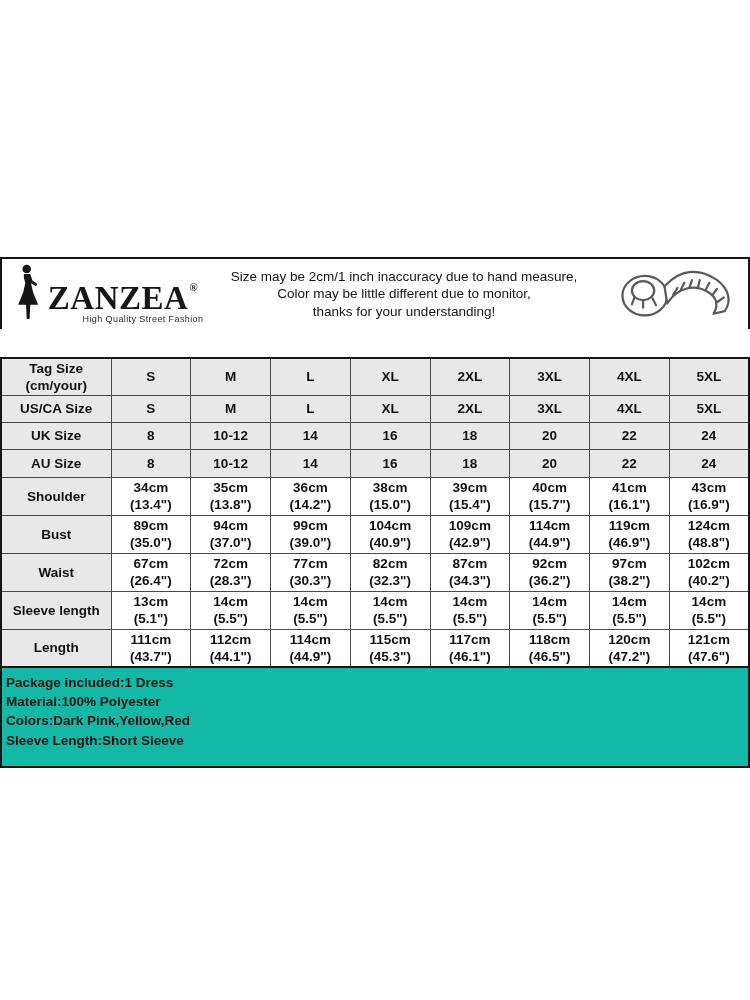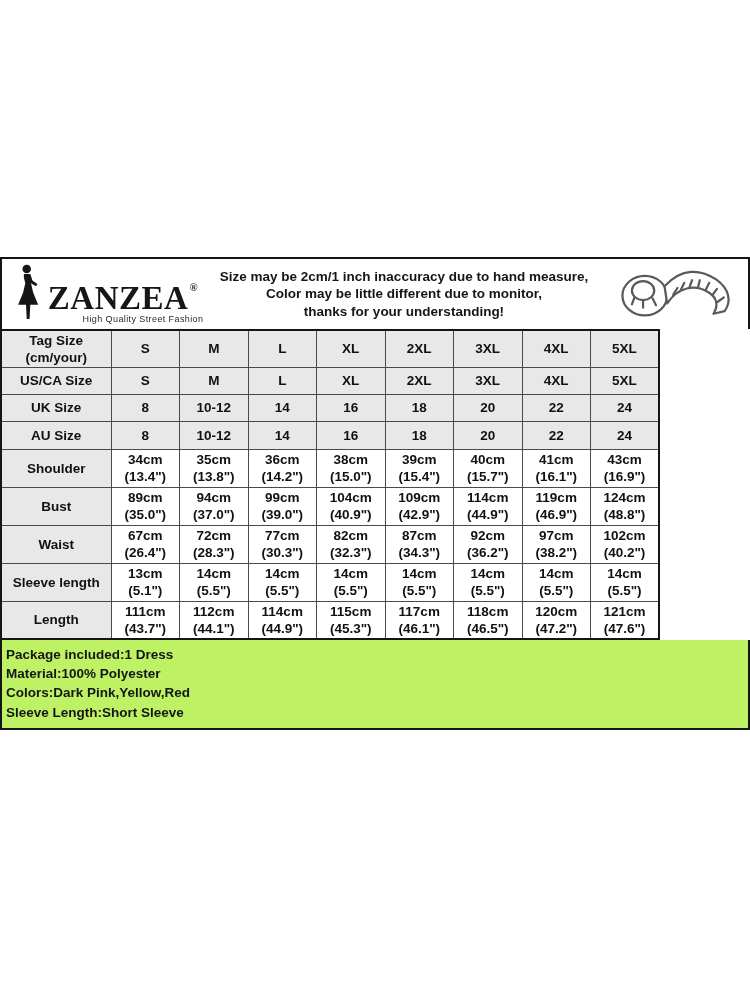--- a/index.html
+++ b/index.html
@@ -7,35 +7,35 @@
   .sheet{position:absolute;top:257px;left:0;width:750px;}
 
   
   .hdr{box-sizing:border-box;display:flex;align-items:center;height:72px;border:2px solid #151515;border-bottom:none;background:#fff;}
   .logo{width:200px;display:flex;align-items:flex-end;justify-content:center;gap:4px;padding-left:6px;}
   .logo svg{flex:0 0 auto;}
   .wordwrap{display:flex;flex-direction:column;align-items:center;}
   .wordmark{font-family:"Liberation Serif",serif;font-weight:700;font-size:33px;line-height:30px;letter-spacing:0.5px;color:#161616;white-space:nowrap;}
   .wordmark sup{font-size:11px;font-weight:700;vertical-align:18px;margin-left:1px;}
   .tagline{font-size:9px;letter-spacing:0.4px;color:#2a2a2a;margin-top:1px;white-space:nowrap;padding-left:40px;}
-  .disc{flex:1;text-align:center;font-weight:700;font-size:13.5px;line-height:17.5px;color:#151515;}
+  .disc{flex:1;text-align:center;font-weight:400;font-size:13.5px;line-height:17.5px;color:#151515;}
   .tape{width:148px;display:flex;align-items:center;justify-content:center;}
 
   
-  table{width:660px;border-collapse:collapse;table-layout:fixed;border:2px solid #151515;}
+  table{width:750px;border-collapse:collapse;table-layout:fixed;border:2px solid #151515;margin-top:28px;}
   col.c-lbl{width:110px;}
   th,td{border:1px solid #4a4a4a;text-align:center;vertical-align:middle;font-weight:700;font-size:13.5px;color:#111;padding:0;font-family:"Liberation Sans",sans-serif;}
   .gray{background:#e8e8e8;}
   td{background:#ffffff;}
   td.gray{background:#e8e8e8;}
   tr.h37{height:37px;} tr.h27{height:27px;} tr.h28{height:28px;padding-left:25px;} tr.h38{height:38px;}
   .two div{line-height:17px;}
 
   
-  .details{box-sizing:border-box;border:2px solid #151515;border-top:none;padding:5px 0 6px 4px;background:#bef264;}
+  .details{box-sizing:border-box;border:2px solid #151515;border-top:none;padding:5px 0 16px 4px;background:#14b8a6;}
   .details div{font-weight:700;font-size:13.5px;line-height:19.2px;color:#151515;text-align:left;}
 </style>
 </head>
 <body>
 
 <div class="sheet">
 
   <div class="hdr">
     <div class="logo">
       <svg width="26" height="60" viewBox="0 0 34 84">

